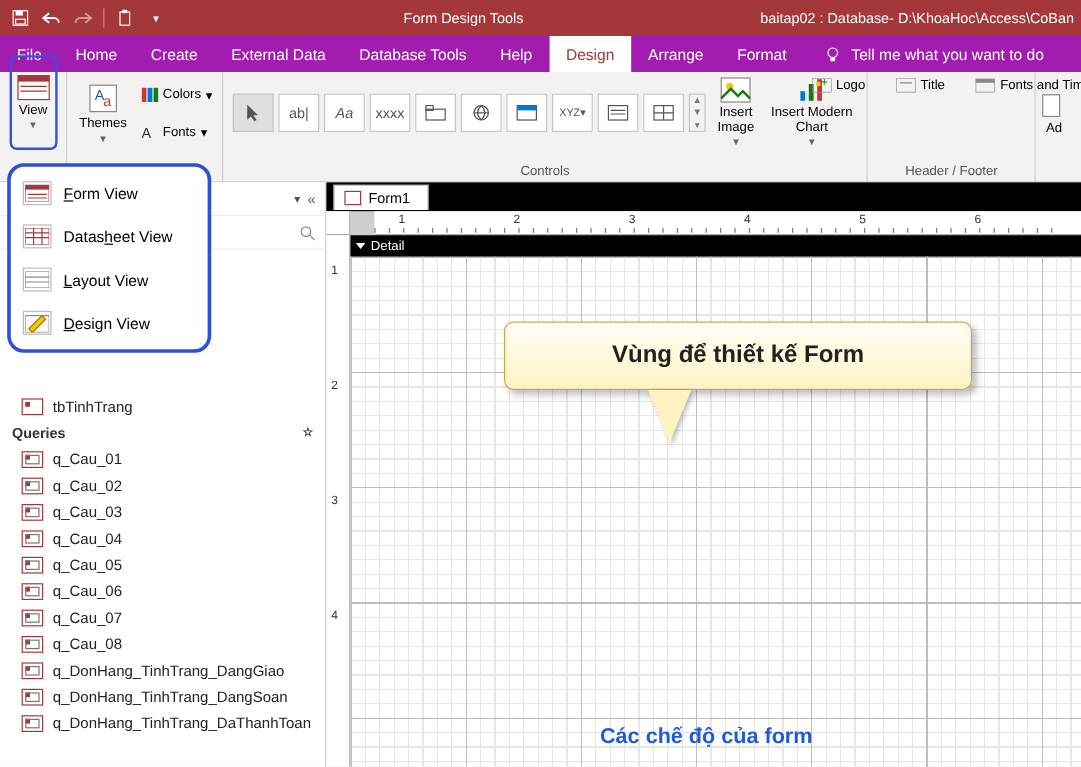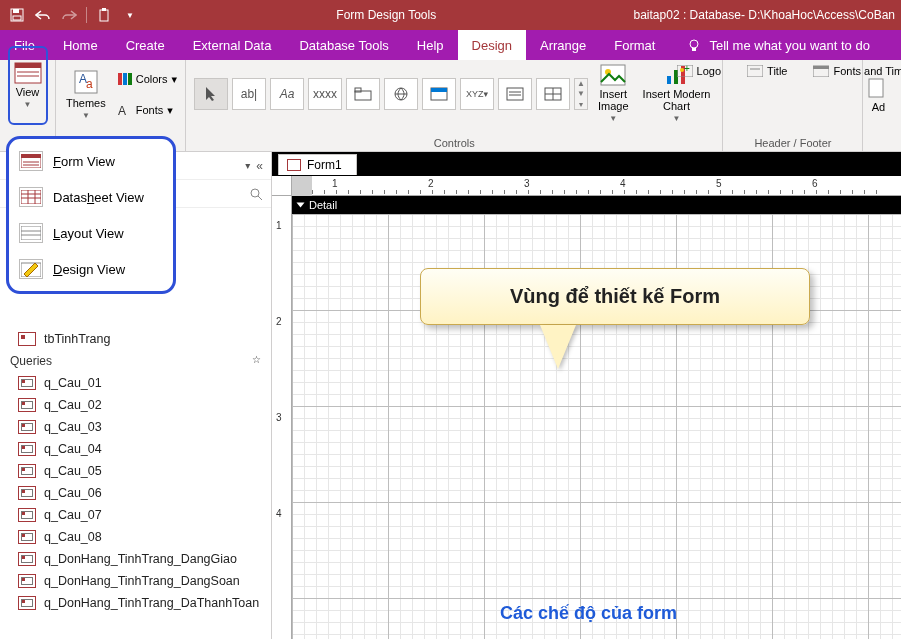--- a/index.html
+++ b/index.html
@@ -40,21 +40,21 @@
   .views-dropdown { position: absolute; left: 6px; top: 136px; width: 170px; background: #fff; border: 3px solid #2e4fd7; border-radius: 14px; padding: 4px 0; z-index: 50; }
   .views-dropdown .item { display: flex; align-items: center; gap: 10px; padding: 8px 10px; font-size: 13px; }
   .views-dropdown .item .ic { width: 24px; height: 20px; border: 1px solid #bdbcbb; background: #fff; display: flex; align-items: center; justify-content: center; }
   .views-dropdown .item u { text-decoration: underline; }
 
   
   .main { display: flex; height: calc(639px - 30px - 30px - 92px); position: relative; }
   .nav { width: 272px; border-right: 1px solid #d0cece; background: #fff; overflow: hidden; }
   .nav-head { height: 28px; display: flex; align-items: center; justify-content: flex-end; gap: 6px; padding: 0 8px; border-bottom: 1px solid #eee; color: #555; }
   .nav-search { height: 28px; display: flex; align-items: center; justify-content: flex-end; padding: 0 8px; border-bottom: 1px solid #eee; color: #888; }
-  .nav-group-h { display: flex; align-items: flex-start; justify-content: space-between; padding: 4px 10px; font-weight: 400; color: #333; }
+  .nav-group-h { display: flex; align-items: flex-start; justify-content: space-between; padding: 4px 10px; font-weight: 700; color: #333; }
   .nav-item { display: flex; align-items: center; gap: 8px; padding: 4px 10px 4px 18px; font-size: 12.5px; color: #222; }
   .obj-ic { width: 18px; height: 14px; background: #fff; border: 1px solid #a4373a; position: relative; }
   .obj-ic::before { content:""; position:absolute; left:2px; top:2px; width:4px; height:4px; background:#a4373a; }
   .obj-ic.q::after { content:""; position:absolute; left:2px; top:2px; right:2px; bottom:2px; border:1px solid #777; }
 
   
   .content { flex: 1; display: flex; flex-direction: column; background: #cfcfcf; }
   .doc-tabs { height: 24px; background: #000000; display: flex; align-items: center; padding-left: 6px; }
   .doc-tab { background: #fff; border: 1px solid #c8c6c4; border-bottom: none; padding: 3px 14px 3px 8px; display: flex; align-items: center; gap: 6px; font-size: 12px; }
   .doc-tab .tab-ic { width: 14px; height: 12px; background: #fff; border: 1px solid #a4373a; }

